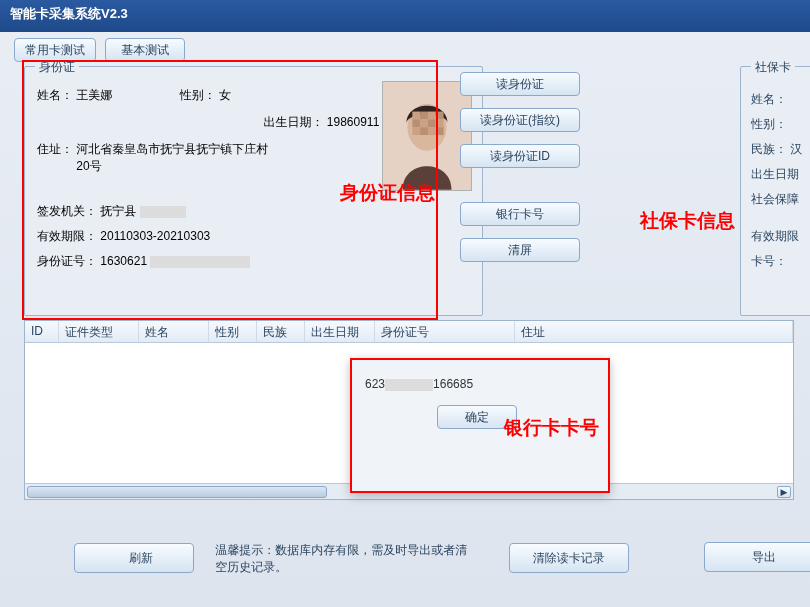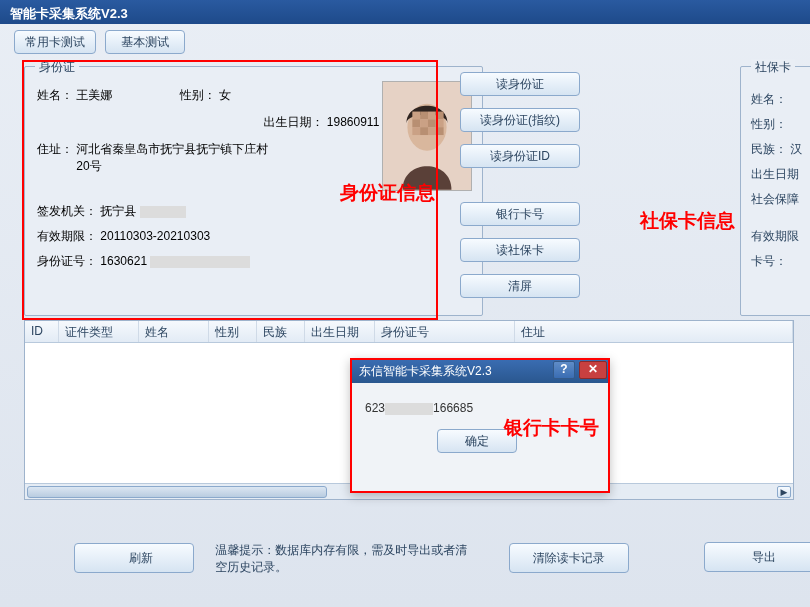--- a/index.html
+++ b/index.html
@@ -7,21 +7,21 @@
   body {
     width:810px; height:607px;
     font-family: "Microsoft YaHei", "SimSun", sans-serif;
     font-size:12px;
     background: linear-gradient(#e9eef5, #dde4ee);
     overflow:hidden;
     position:relative;
   }
   
   .titlebar {
-    height:24px;
+    height:32px;
     background: linear-gradient(#2a5aa0, #1e4a8a);
     color:#fff;
     padding-left:10px;
     line-height:28px;
     font-weight:bold;
     font-size:13px;
   }
   .toolbar { padding:6px 14px 4px; }
   .btn {
     display:inline-block;
@@ -219,21 +219,20 @@
     </div>
   </div>
 </div>
 
 <div class="actions">
   <span class="btn wide">读身份证</span>
   <span class="btn wide">读身份证(指纹)</span>
   <span class="btn wide">读身份证ID</span>
   <div style="height:22px;"></div>
   <span class="btn wide">银行卡号</span>
-  <span class="btn wide">读社保卡</span>
   <span class="btn wide">清屏</span>
 </div>
 
 <div class="groupbox socialbox">
   <span class="legend">社保卡</span>
   <div class="content">
     <div class="row"><span>姓名：</span></div>
     <div class="row"><span>性别：</span></div>
     <div class="row">
       <span>民族：</span>
@@ -261,25 +260,20 @@
     <div class="th" style="width:140px;">身份证号</div>
     <div class="th" style="flex:1;">住址</div>
   </div>
   <div class="hscroll">
     <div class="thumb"></div>
     <div class="arrow r">▶</div>
   </div>
 </div>
 
 <div class="dialog">
-  <div class="dlg-title">
-    <span>东信智能卡采集系统V2.3</span>
-    <span class="dlg-help">?</span>
-    <span class="dlg-close">✕</span>
-  </div>
   <div class="dlg-body">
     <div>
       <span>623</span><span class="redact" style="width:48px;height:12px;"></span><span>166685</span>
     </div>
     <div class="dlg-actions">
       <span class="btn">确定</span>
     </div>
   </div>
 </div>
 <div class="redframe" style="left:350px; top:358px; width:260px; height:135px;"></div>

